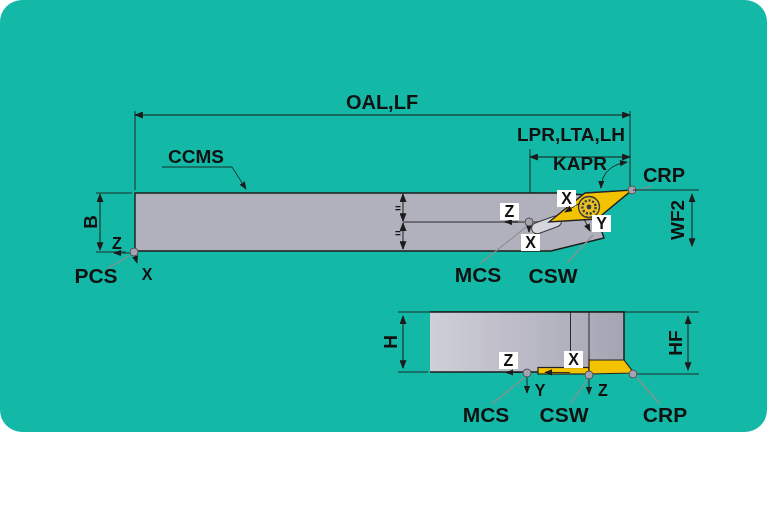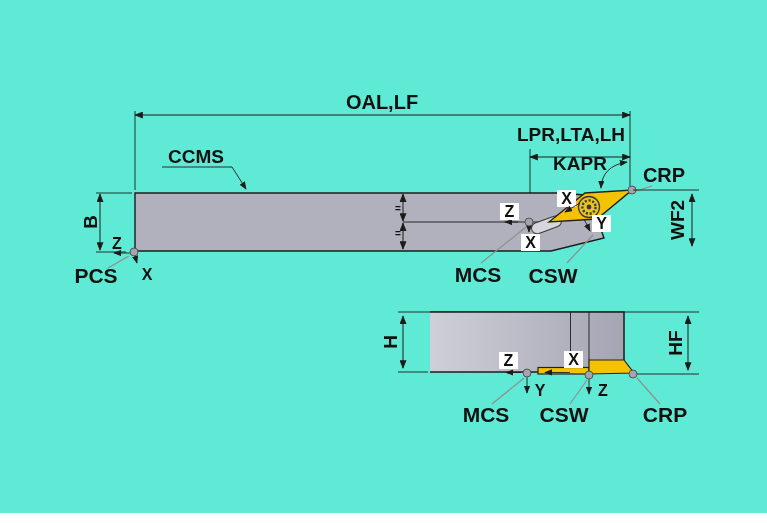--- a/index.html
+++ b/index.html
@@ -1,16 +1,16 @@
 <!DOCTYPE html>
 <html><head>
 <meta charset="utf-8">
 <style>
   html,body{margin:0;padding:0;background:#ffffff;}
-  .stage{width:767px;height:513px;position:relative;background:#5eead4;overflow:hidden;}
+  .stage{width:767px;height:432px;position:relative;background:#14b8a6;overflow:hidden;border-radius:22px;}
   svg{display:block;}
   text{font-family:"Liberation Sans","DejaVu Sans",sans-serif;fill:#111;}
   .lbl{font-size:19px;font-weight:bold;}
   .lbl-lg{font-size:21px;font-weight:bold;}
   .lbl-xl{font-size:20px;font-weight:bold;}
   .axis{font-size:16px;font-weight:bold;}
   .eq{font-size:10px;font-weight:bold;}
   .dim{stroke:#1c1c1c;stroke-width:1;fill:none;}
   .thin{stroke:#1c1c1c;stroke-width:0.9;fill:none;}
   .edge{stroke:#1c1c1c;stroke-width:1.5;fill:none;}

